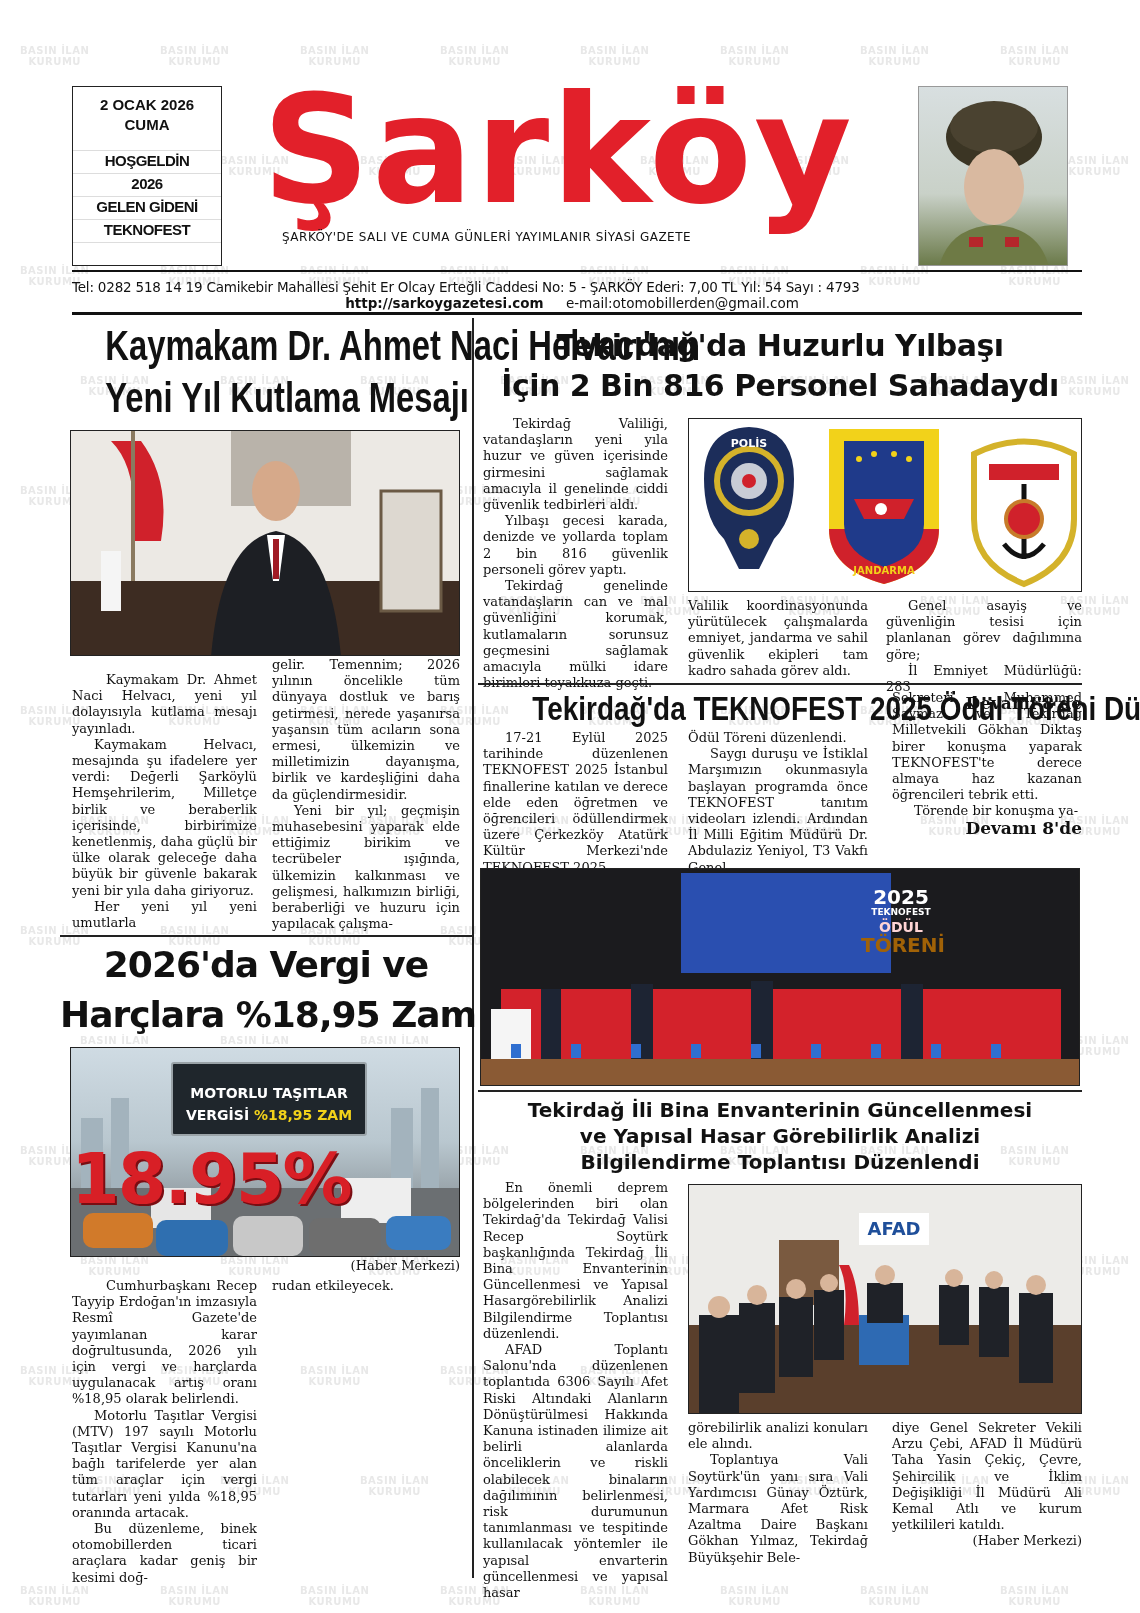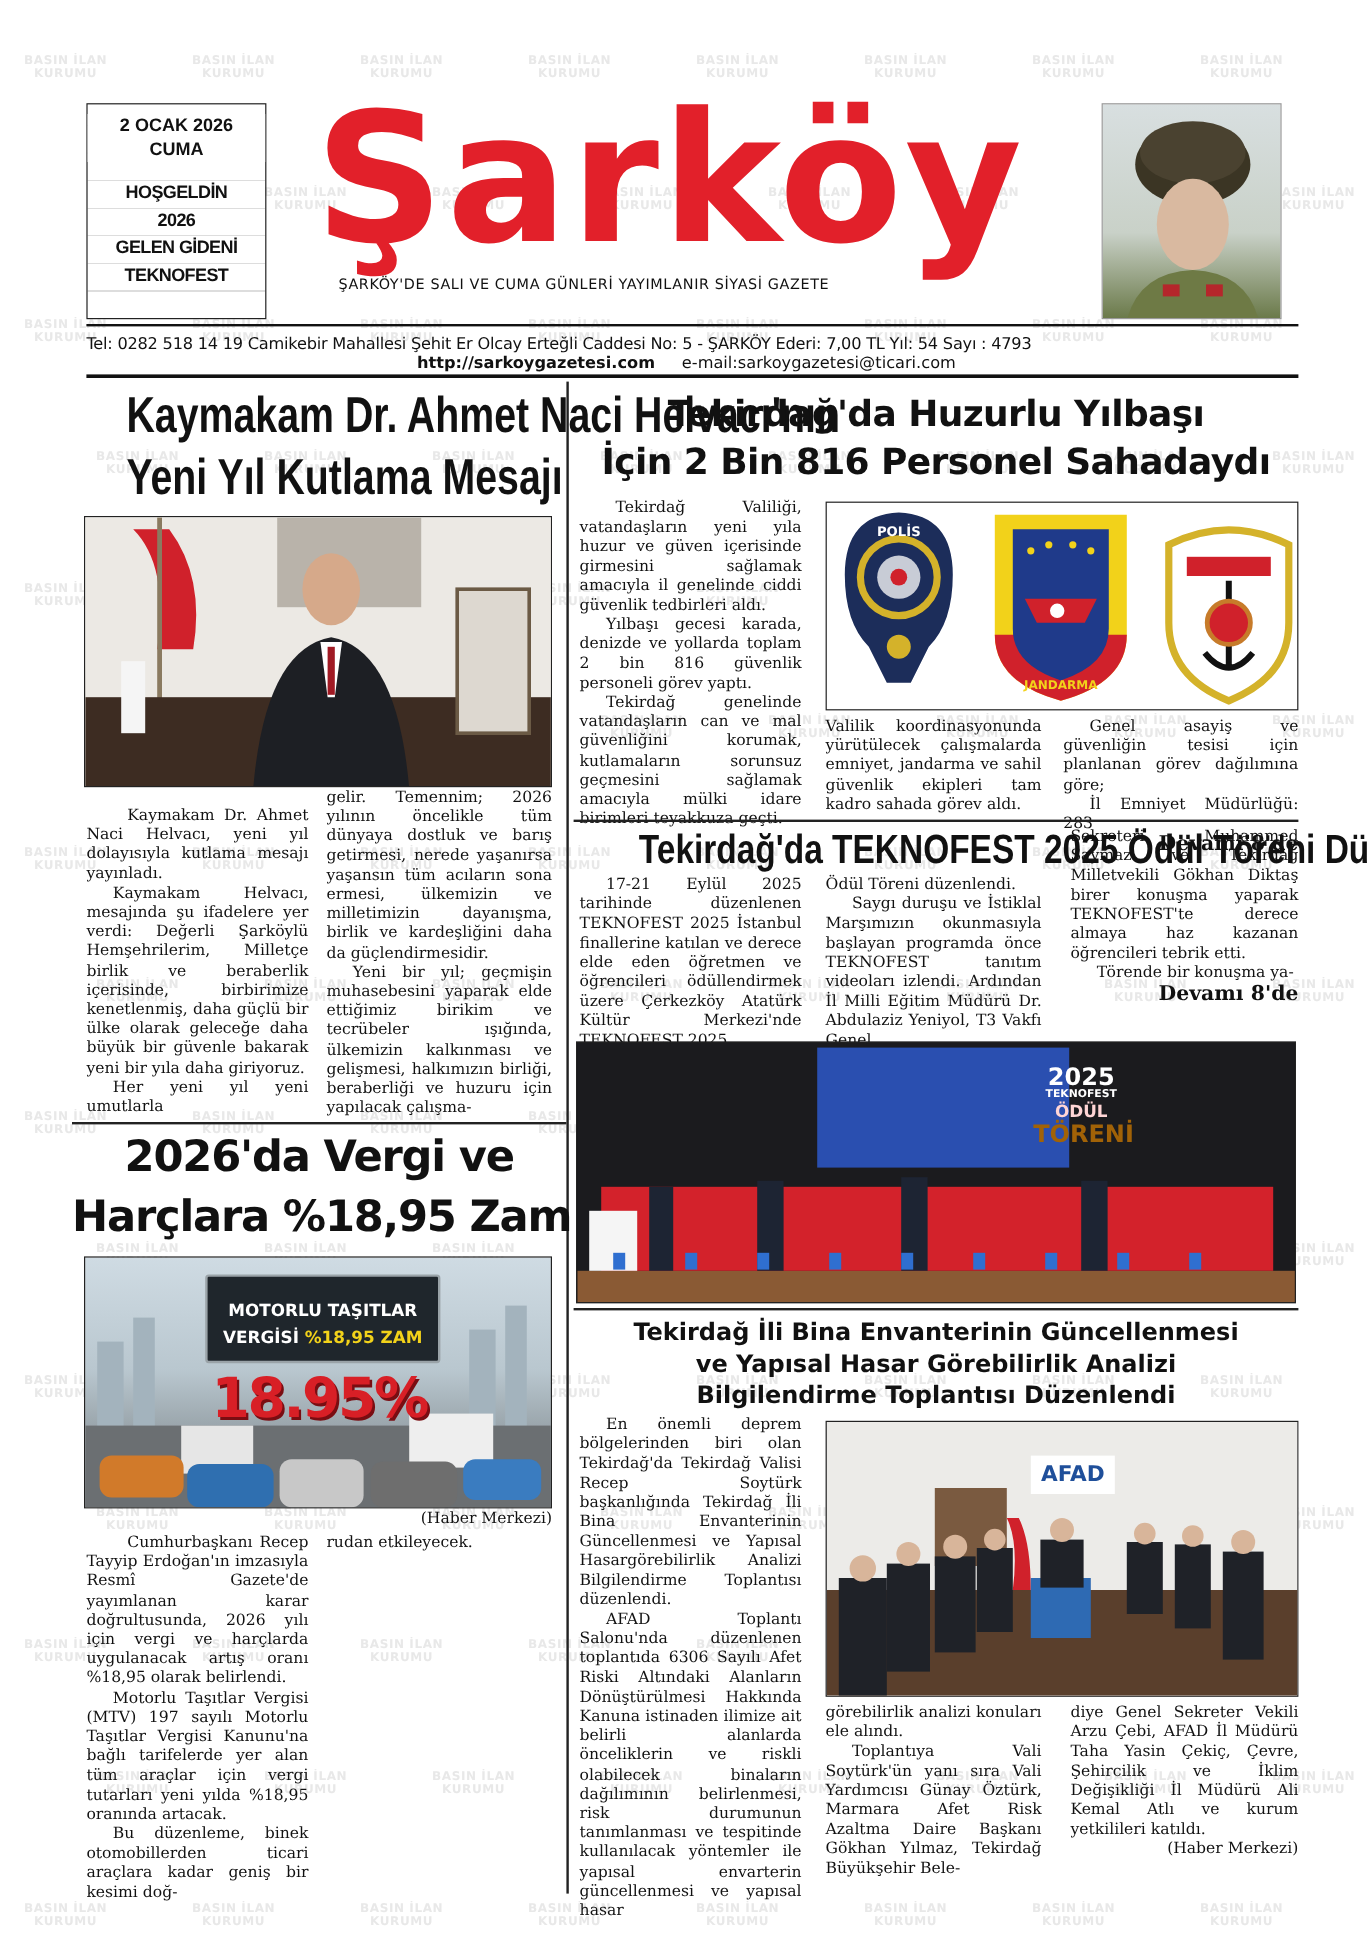--- a/index.html
+++ b/index.html
@@ -535,21 +535,21 @@
     <path d="M20 180 Q30 140 75 138 Q120 140 130 180 Z" fill="#6e7a45"></path>
     <rect x="50" y="150" width="14" height="10" fill="#b5262b"></rect>
     <rect x="86" y="150" width="14" height="10" fill="#b5262b"></rect>
   </svg>
 </div>
 
 <div class="abs hr-thick" style="left:72px;top:270px;width:1010px;height:2px;"></div>
 <div class="abs infoline">Tel: 0282 518 14 19  Camikebir Mahallesi Şehit Er Olcay Erteğli Caddesi No: 5 - ŞARKÖY  Ederi: 7,00 TL Yıl: 54 Sayı : 4793</div>
 <div class="abs urlline">
   <b>http://sarkoygazetesi.com</b>
-  <span>e-mail:sarkoygazetesi@ticari.com</span>
+  <span>e-mail:otomobillerden@gmail.com</span>
 </div>
 <div class="abs hr-thick" style="left:72px;top:312px;width:1010px;"></div>
 
 <div class="vline" style="left:472px;top:318px;height:1260px;"></div>
 
 <div class="abs" style="left:60px;top:322px;width:412px;">
   <div class="headline-cond" style="font-size:42px;line-height:48px;">Kaymakam Dr. Ahmet Naci Helvacı'nın</div>
   <div class="headline-cond" style="font-size:42px;line-height:48px;margin-top:4px;">Yeni Yıl Kutlama Mesajı</div>
 </div>
 
@@ -600,21 +600,21 @@
     <rect x="12" y="165" width="70" height="35" rx="10" fill="#d17a2a"></rect>
     <rect x="85" y="172" width="72" height="36" rx="10" fill="#2f6fb0"></rect>
     <rect x="162" y="168" width="70" height="40" rx="10" fill="#c8c8c8"></rect>
     <rect x="238" y="170" width="72" height="38" rx="10" fill="#6e6e6e"></rect>
     <rect x="315" y="168" width="65" height="34" rx="10" fill="#3a7cc0"></rect>
   </svg>
   <div class="abs" style="left:100px;top:14px;width:192px;height:52px;background:#1f262c;border:2px solid #9aa3a8;border-radius:3px;color:#fff;font-family:'DejaVu Sans',sans-serif;font-weight:bold;font-size:14px;line-height:22px;text-align:center;padding-top:18px;">
     <div>MOTORLU TAŞITLAR</div>
     <div><span>VERGİSİ</span> <span style="color:#f2d21a">%18,95 ZAM</span></div>
   </div>
-  <div class="abs" style="left:0;top:90px;width:390px;text-align:center;font-family:'DejaVu Sans',sans-serif;font-weight:bold;font-size:46px;color:#d81f26;letter-spacing:-2px;text-shadow:2px 2px 0 #7a0d12;">18.95%</div>
+  <div class="abs" style="left:0;top:90px;width:390px;font-family:'DejaVu Sans',sans-serif;font-weight:bold;font-size:70px;color:#d81f26;letter-spacing:-2px;text-shadow:2px 2px 0 #7a0d12;">18.95%</div>
 </div>
 <div class="abs caption" style="left:260px;top:1258px;width:200px;">(Haber Merkezi)</div>
 
 <div class="col" style="left:72px;top:1278px;width:185px;">
   <p style="text-indent:34px">Cumhurbaşkanı Recep Tayyip Erdoğan'ın imzasıyla Resmî Gazete'de yayımlanan karar doğrultusunda, 2026 yılı için vergi ve harçlarda uygulanacak artış oranı %18,95 olarak belirlendi.</p>
   <p>Motorlu Taşıtlar Vergisi (MTV) 197 sayılı Motorlu Taşıtlar Vergisi Kanunu'na bağlı tarifelerde yer alan tüm araçlar için vergi tutarları yeni yılda %18,95 oranında artacak.</p>
   <p>Bu düzenleme, binek otomobillerden ticari araçlara kadar geniş bir kesimi doğ-</p>
 </div>
 <div class="col" style="left:272px;top:1278px;width:188px;">
   <p class="noind">rudan etkileyecek.</p>

